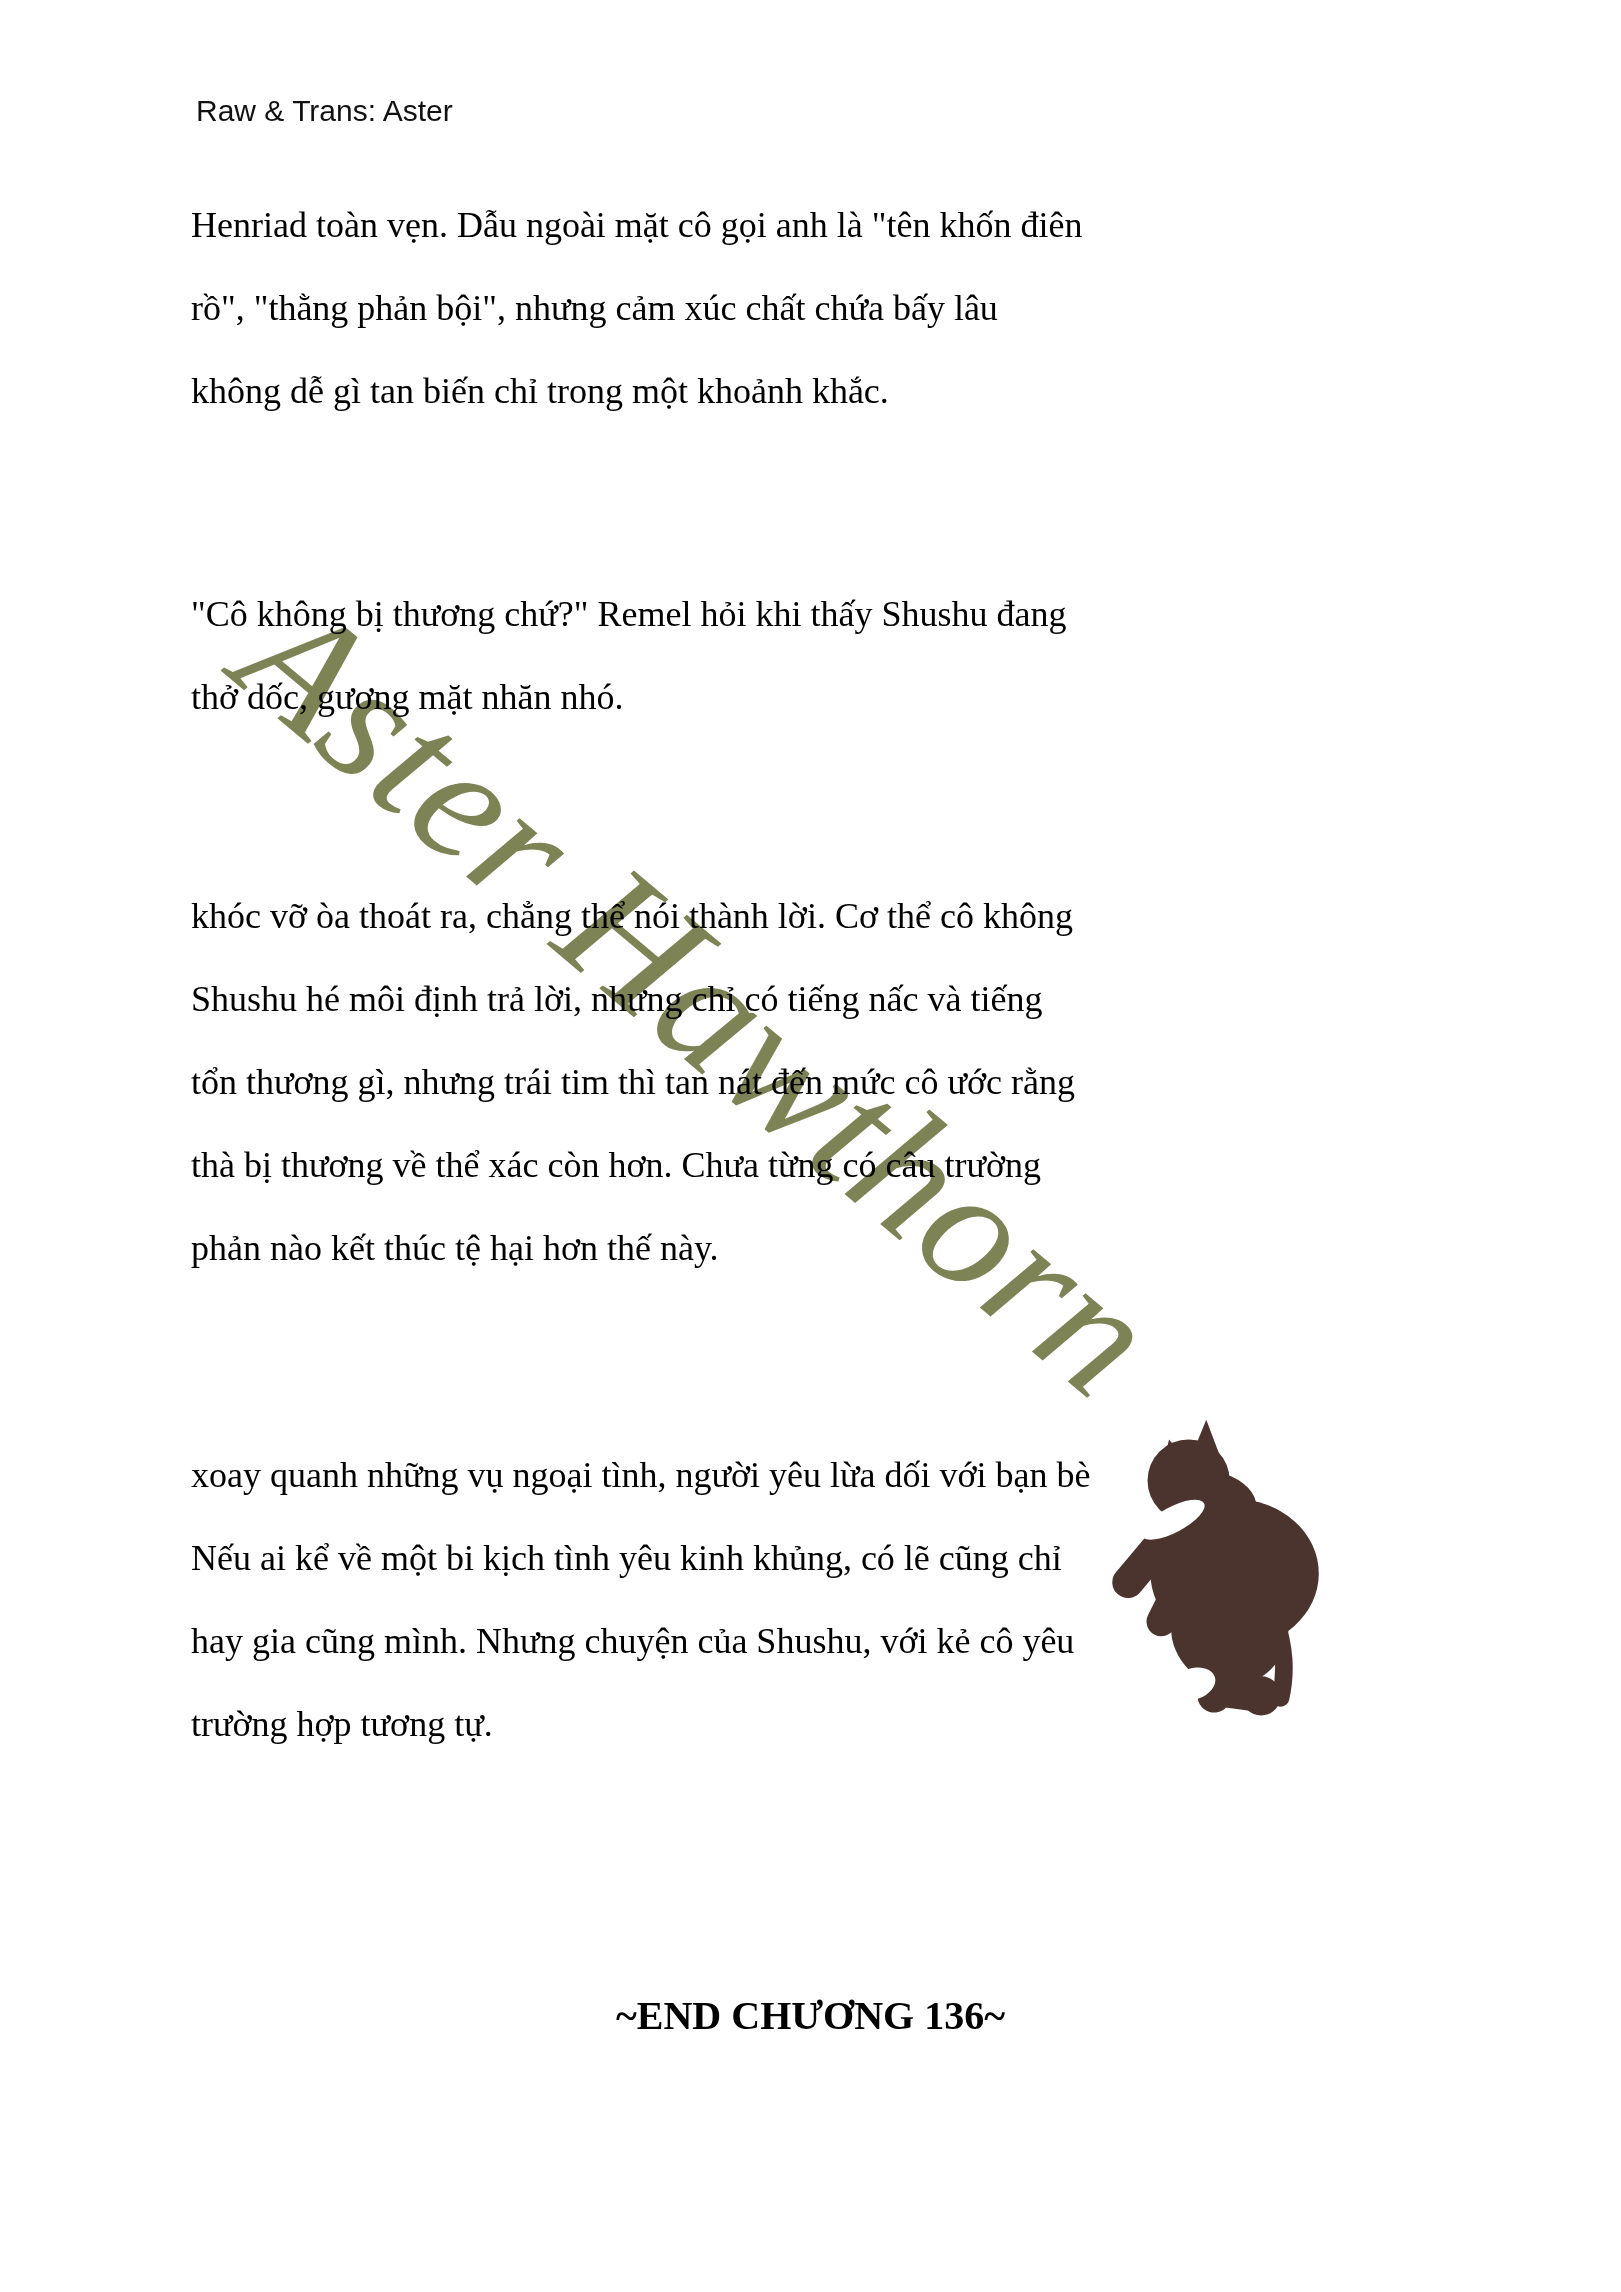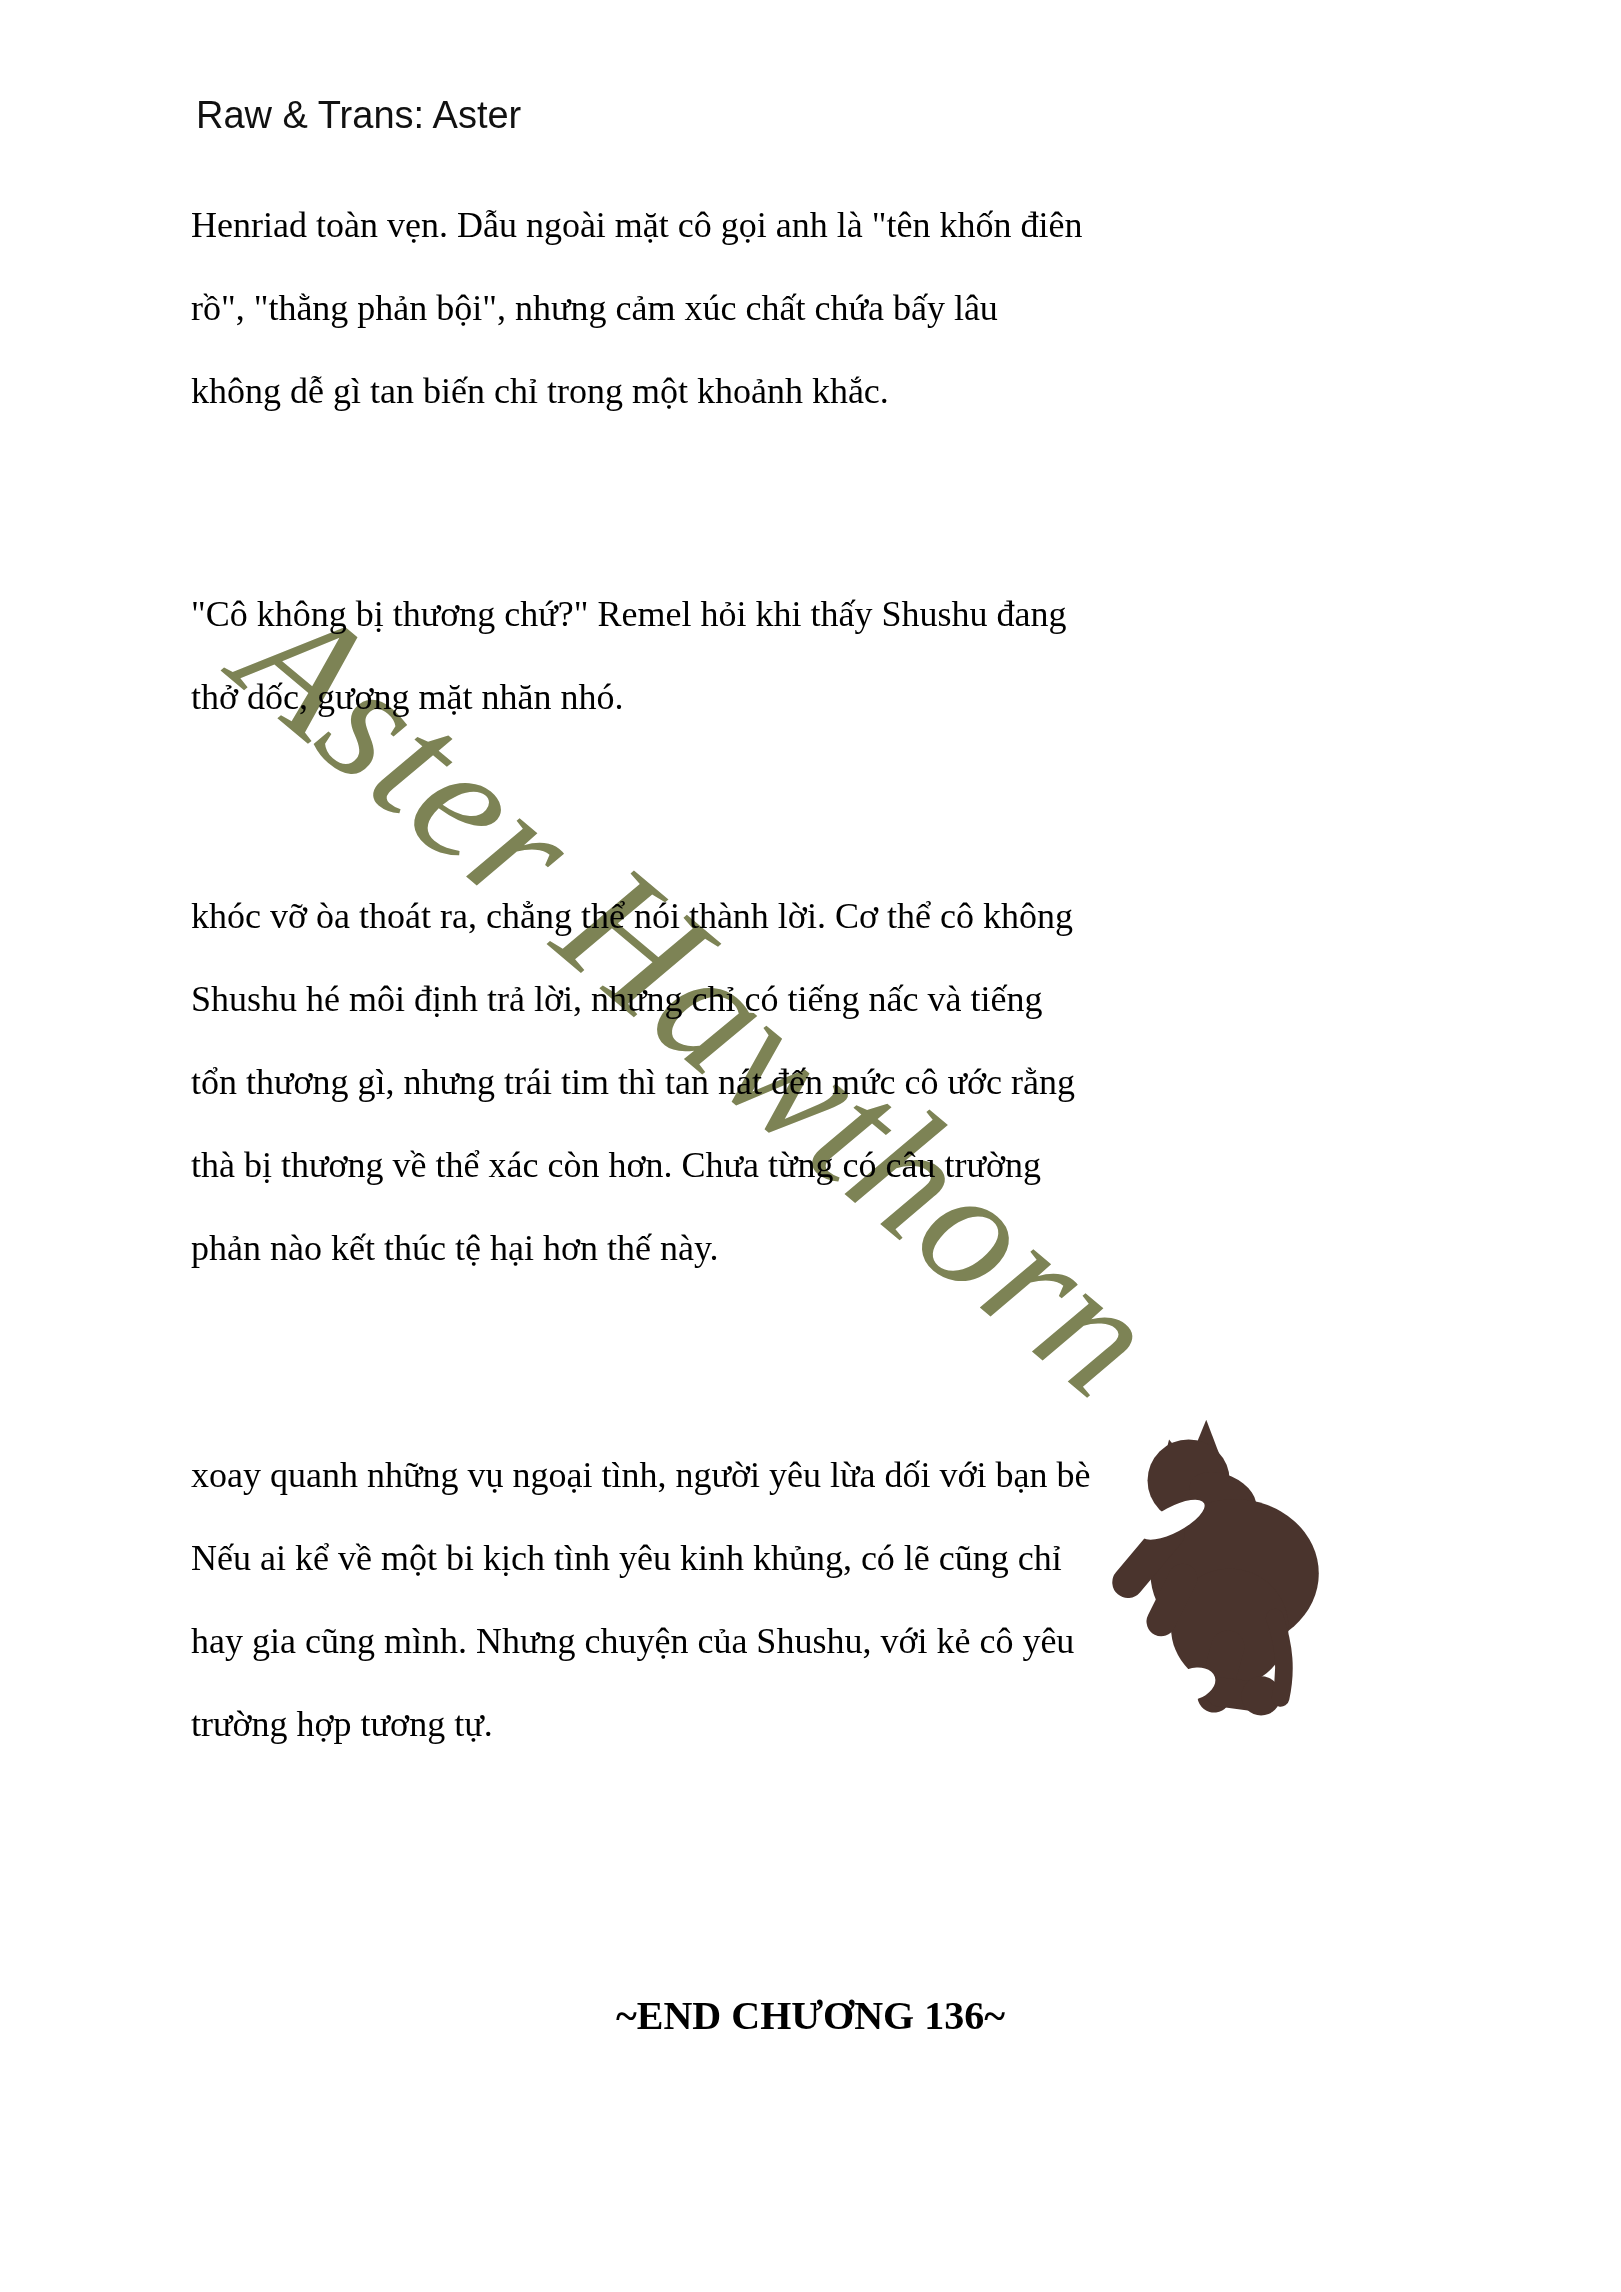--- a/index.html
+++ b/index.html
@@ -8,21 +8,21 @@
     width:1621px; height:2293px;
     background:#ffffff;
     overflow:hidden;
     font-family:"Liberation Serif", serif;
     color:#000;
     margin:0 auto;
   }
   .header {
     position:absolute; left:196px; top:94px;
     font-family:"Liberation Sans", sans-serif;
-    font-size:38px; color:#111;
+    font-size:30px; color:#111;
     z-index:2; white-space:nowrap;
   }
   .watermark {
     position:absolute; left:328px; top:557px;
     transform:rotate(40deg); transform-origin:0 0;
     font-family:"Liberation Serif", serif;
     font-style:italic;
     font-size:172px; letter-spacing:2px;
     color:#7d8355;
     white-space:nowrap;

